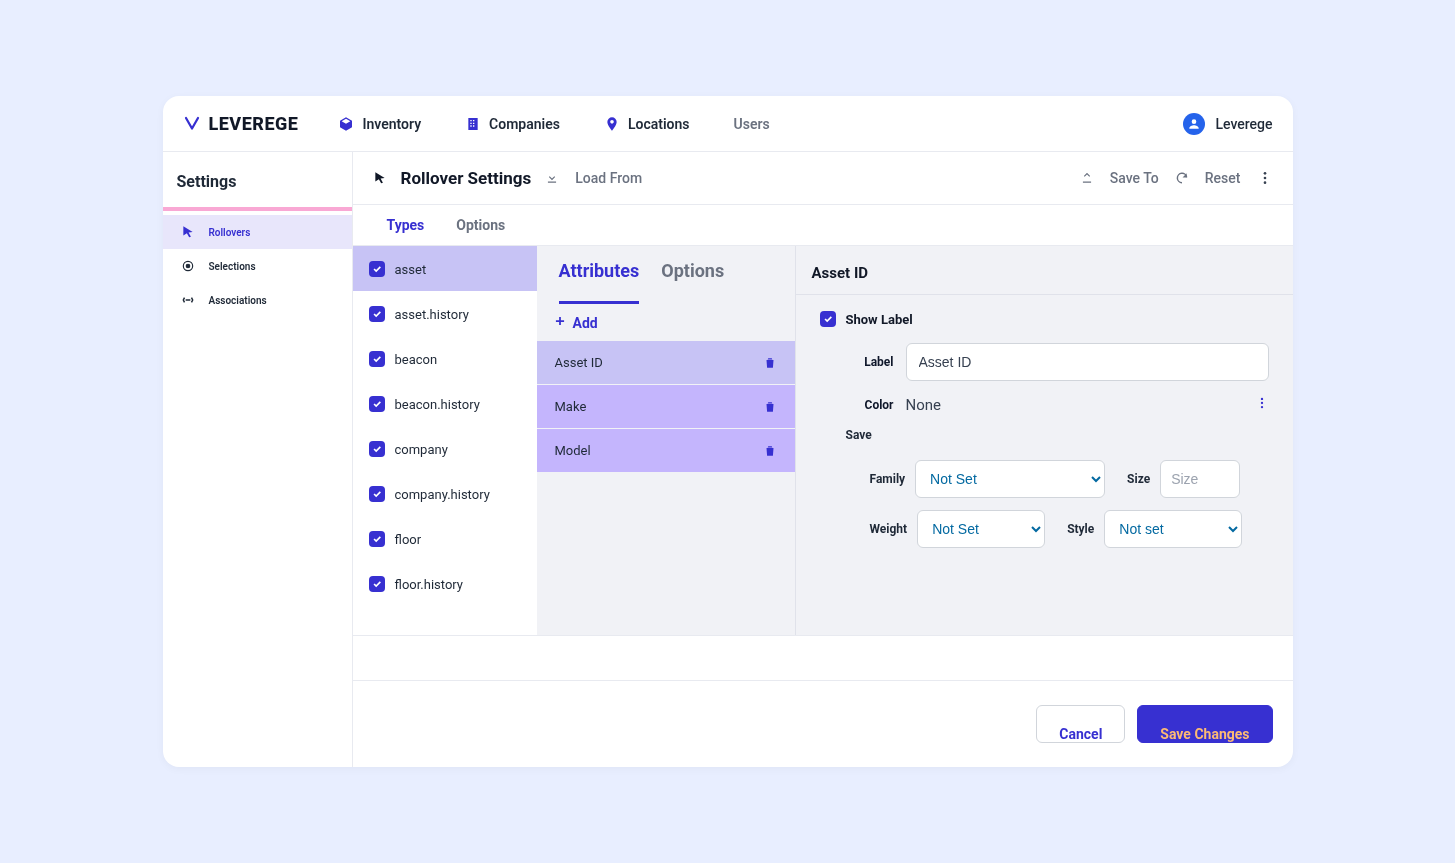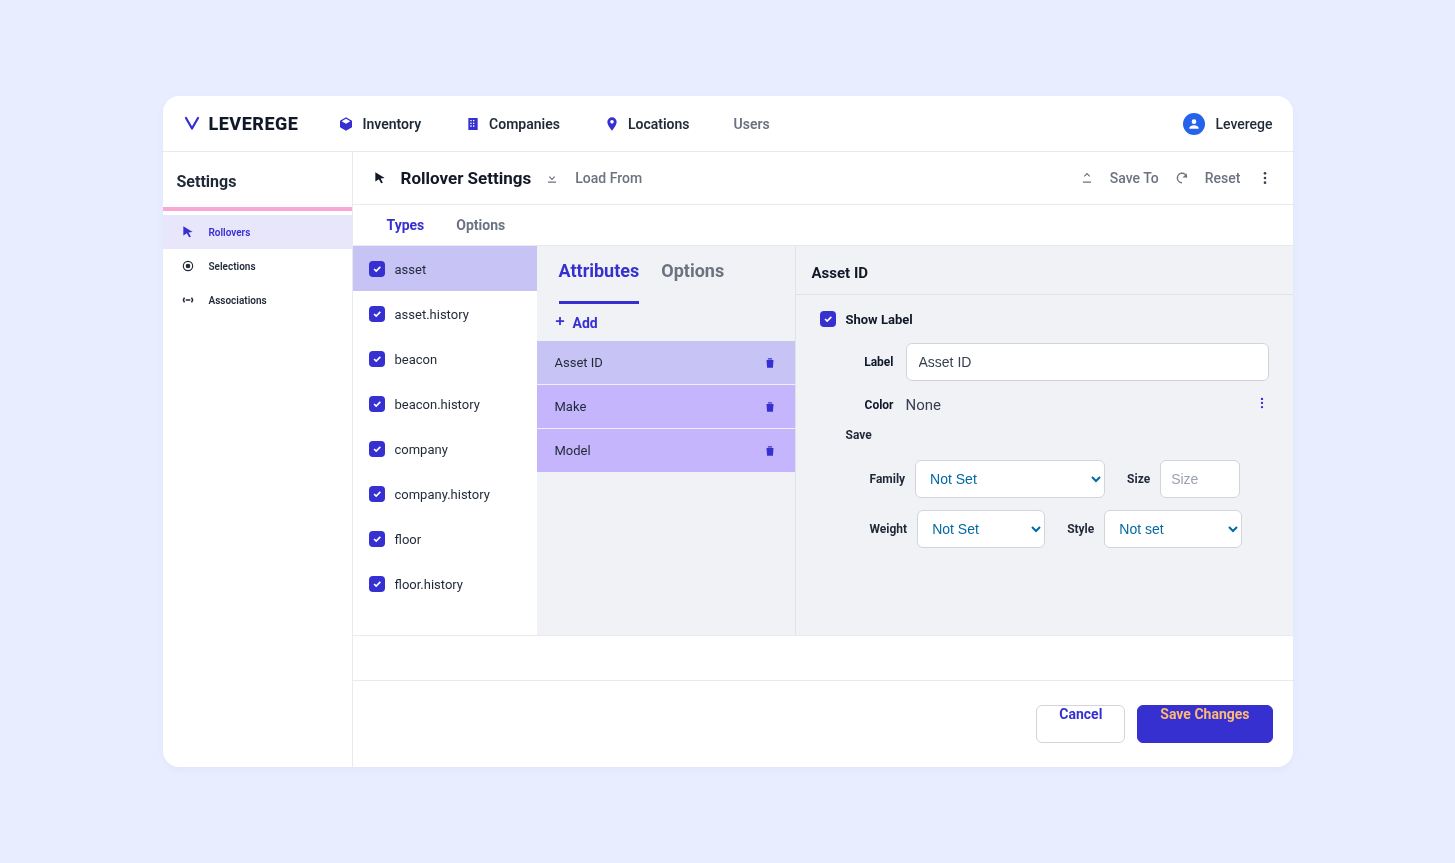--- a/index.html
+++ b/index.html
@@ -267,21 +267,21 @@
     .select.weight { width:128px; }
     .select.style { width:138px; }
     
     .footer-bar {
       display:flex; justify-content:flex-end; gap:12px;
       padding: 24px 20px;
     }
     .btn {
       height:38px; padding:0 22px; border-radius:6px;
       font-size:14px; font-weight:700; cursor:pointer;
-      display:flex; align-items:flex-start;
+      display:flex; align-items:flex-end;
     }
     .btn-secondary {
       background:#fff; border:1px solid #D1D5DB; color:#3730D1;
     }
     .btn-primary {
       background:#3730D1; border:1px solid #3730D1; color:#fdba74;
     }
   </style>
 </head>
 <body>

